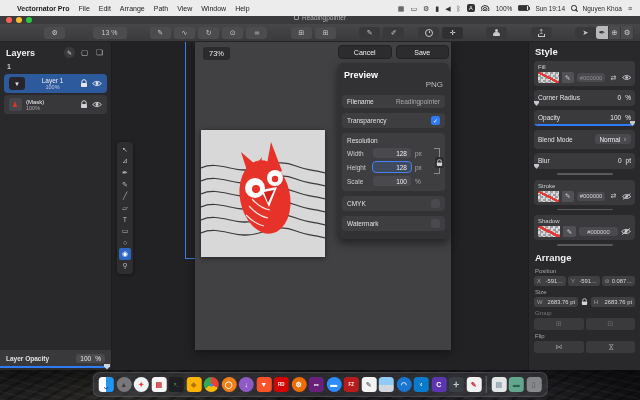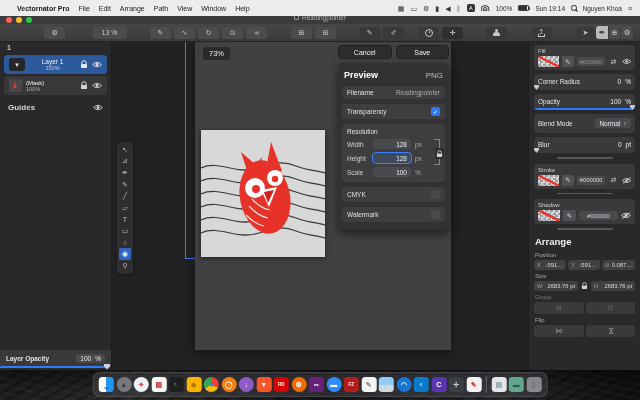--- a/index.html
+++ b/index.html
@@ -121,21 +121,21 @@
     color:#b9b9bd; font-size:7px; border-radius:2px; }
   .ts-item.on { background:#2f66c4; color:#fff; }
 
   
   .dialog { position:absolute; left:226px; top:3px; width:111px; color:#e4e4e6; }
   .dlg-btns { display:flex; gap:4px; }
   .dlg-btn { flex:1; height:14px; background:#2c2c2e; border:1px solid #222; border-radius:4px;
     color:#f0f0f0; font-size:7px; display:flex; align-items:center; justify-content:center; }
   .dlg-panel { margin-top:4px; background:#323234; border-radius:5px; padding:4px 4px 8px;
     box-shadow:0 4px 10px rgba(0,0,0,0.5); }
-  .dlg-head { display:flex; align-items:flex-end; padding:3px 2px 6px; }
+  .dlg-head { display:flex; align-items:flex-start; padding:3px 2px 6px;flex-direction:column; }
   .dlg-title { font-size:9px; font-weight:bold; color:#fff; }
   .dlg-format { margin-left:auto; font-size:8px; color:#bdbdbf; }
   .dlg-row { background:#3e3e41; border-radius:4px; padding:3px 5px; margin-bottom:5px;
     display:flex; align-items:center; font-size:6.5px; }
   .dlg-row .lbl { color:#e0e0e2; }
   .dlg-row .val { margin-left:auto; color:#a9a9ad; }
   .chk { margin-left:auto; width:9px; height:9px; border-radius:2.5px; background:#4a4a4e;
     display:flex; align-items:center; justify-content:center; color:#fff; font-size:6px; }
   .chk.on { background:#2f7bf5; }
   .res-box { background:#3e3e41; border-radius:4px; padding:4px 5px 5px; margin-bottom:5px; position:relative; }
@@ -304,20 +304,28 @@
     <div class="seg">
       <div class="cell on">✒</div>
       <div class="cell">⊕</div>
       <div class="cell">⚙</div>
     </div>
   </div>
 
   <div class="content">
 
     <div class="panel-left">
+      <div class="lp-head">
+        <span class="lp-title">Layers</span>
+        <div class="lp-acts">
+          <span class="circ-btn">✎</span>
+          <span class="sq-btn">▢</span>
+          <span class="sq-btn">❏</span>
+        </div>
+      </div>
       <div class="lp-groupnum">1</div>
 
       <div class="layer-row sel">
         <span class="disc-box">▾</span>
         <span class="layer-meta">
           <div class="layer-name">Layer 1</div>
           <div class="layer-op">100%</div>
         </span>
         <span class="row-icons">
           <svg class="lock-svg" width="8" height="9" viewBox="0 0 8 9">
@@ -342,29 +350,20 @@
               <path d="M1.8 4V2.9a2.2 2.2 0 0 1 4.4 0V4" fill="none" stroke="#d2d2d6" stroke-width="1"></path>
               <rect x="1" y="4" width="6" height="4" rx="0.8" fill="#d2d2d6"></rect>
             </svg>
           <svg class="eye-svg" width="10" height="7" viewBox="0 0 10 7">
               <path d="M0.6 3.5 Q5 -0.9 9.4 3.5 Q5 7.9 0.6 3.5Z" fill="none" stroke="#d2d2d6" stroke-width="0.9"></path>
               <circle cx="5" cy="3.5" r="1.4" fill="#d2d2d6"></circle>
             </svg>
         </span>
       </div>
 
-      <div class="guides-row">
-        <span class="guides-label">Guides</span>
-        <span class="row-icons">
-          <svg class="eye-svg" width="10" height="7" viewBox="0 0 10 7">
-              <path d="M0.6 3.5 Q5 -0.9 9.4 3.5 Q5 7.9 0.6 3.5Z" fill="none" stroke="#d2d2d6" stroke-width="0.9"></path>
-              <circle cx="5" cy="3.5" r="1.4" fill="#d2d2d6"></circle>
-            </svg>
-        </span>
-      </div>
 
       <div class="lp-opacity">
         <div class="lp-opacity-row">
           <span class="lp-opacity-label">Layer Opacity</span>
           <span class="lp-opacity-field">
             <span>100</span>
               <span>%</span>
           </span>
         </div>
         <div class="lp-slider">
@@ -473,20 +472,21 @@
           </div>
           <div class="dlg-row" style="margin-bottom:0">
             <span class="lbl">Watermark</span>
             <span class="chk"></span>
           </div>
         </div>
       </div>
     </div>
 
     <div class="panel-right">
+      <div class="rp-title">Style</div>
 
       <div class="card">
         <div class="card-label">Fill</div>
         <div class="swatch-row">
           <span class="swatch"></span>
           <span class="swatch-pen">✎</span>
           <span class="hex-field">#000000</span>
           <span class="mini-ic">⇄</span>
           <svg class="eye-svg" width="10" height="7" viewBox="0 0 10 7">
               <path d="M0.6 3.5 Q5 -0.9 9.4 3.5 Q5 7.9 0.6 3.5Z" fill="none" stroke="#d2d2d6" stroke-width="0.9"></path>

